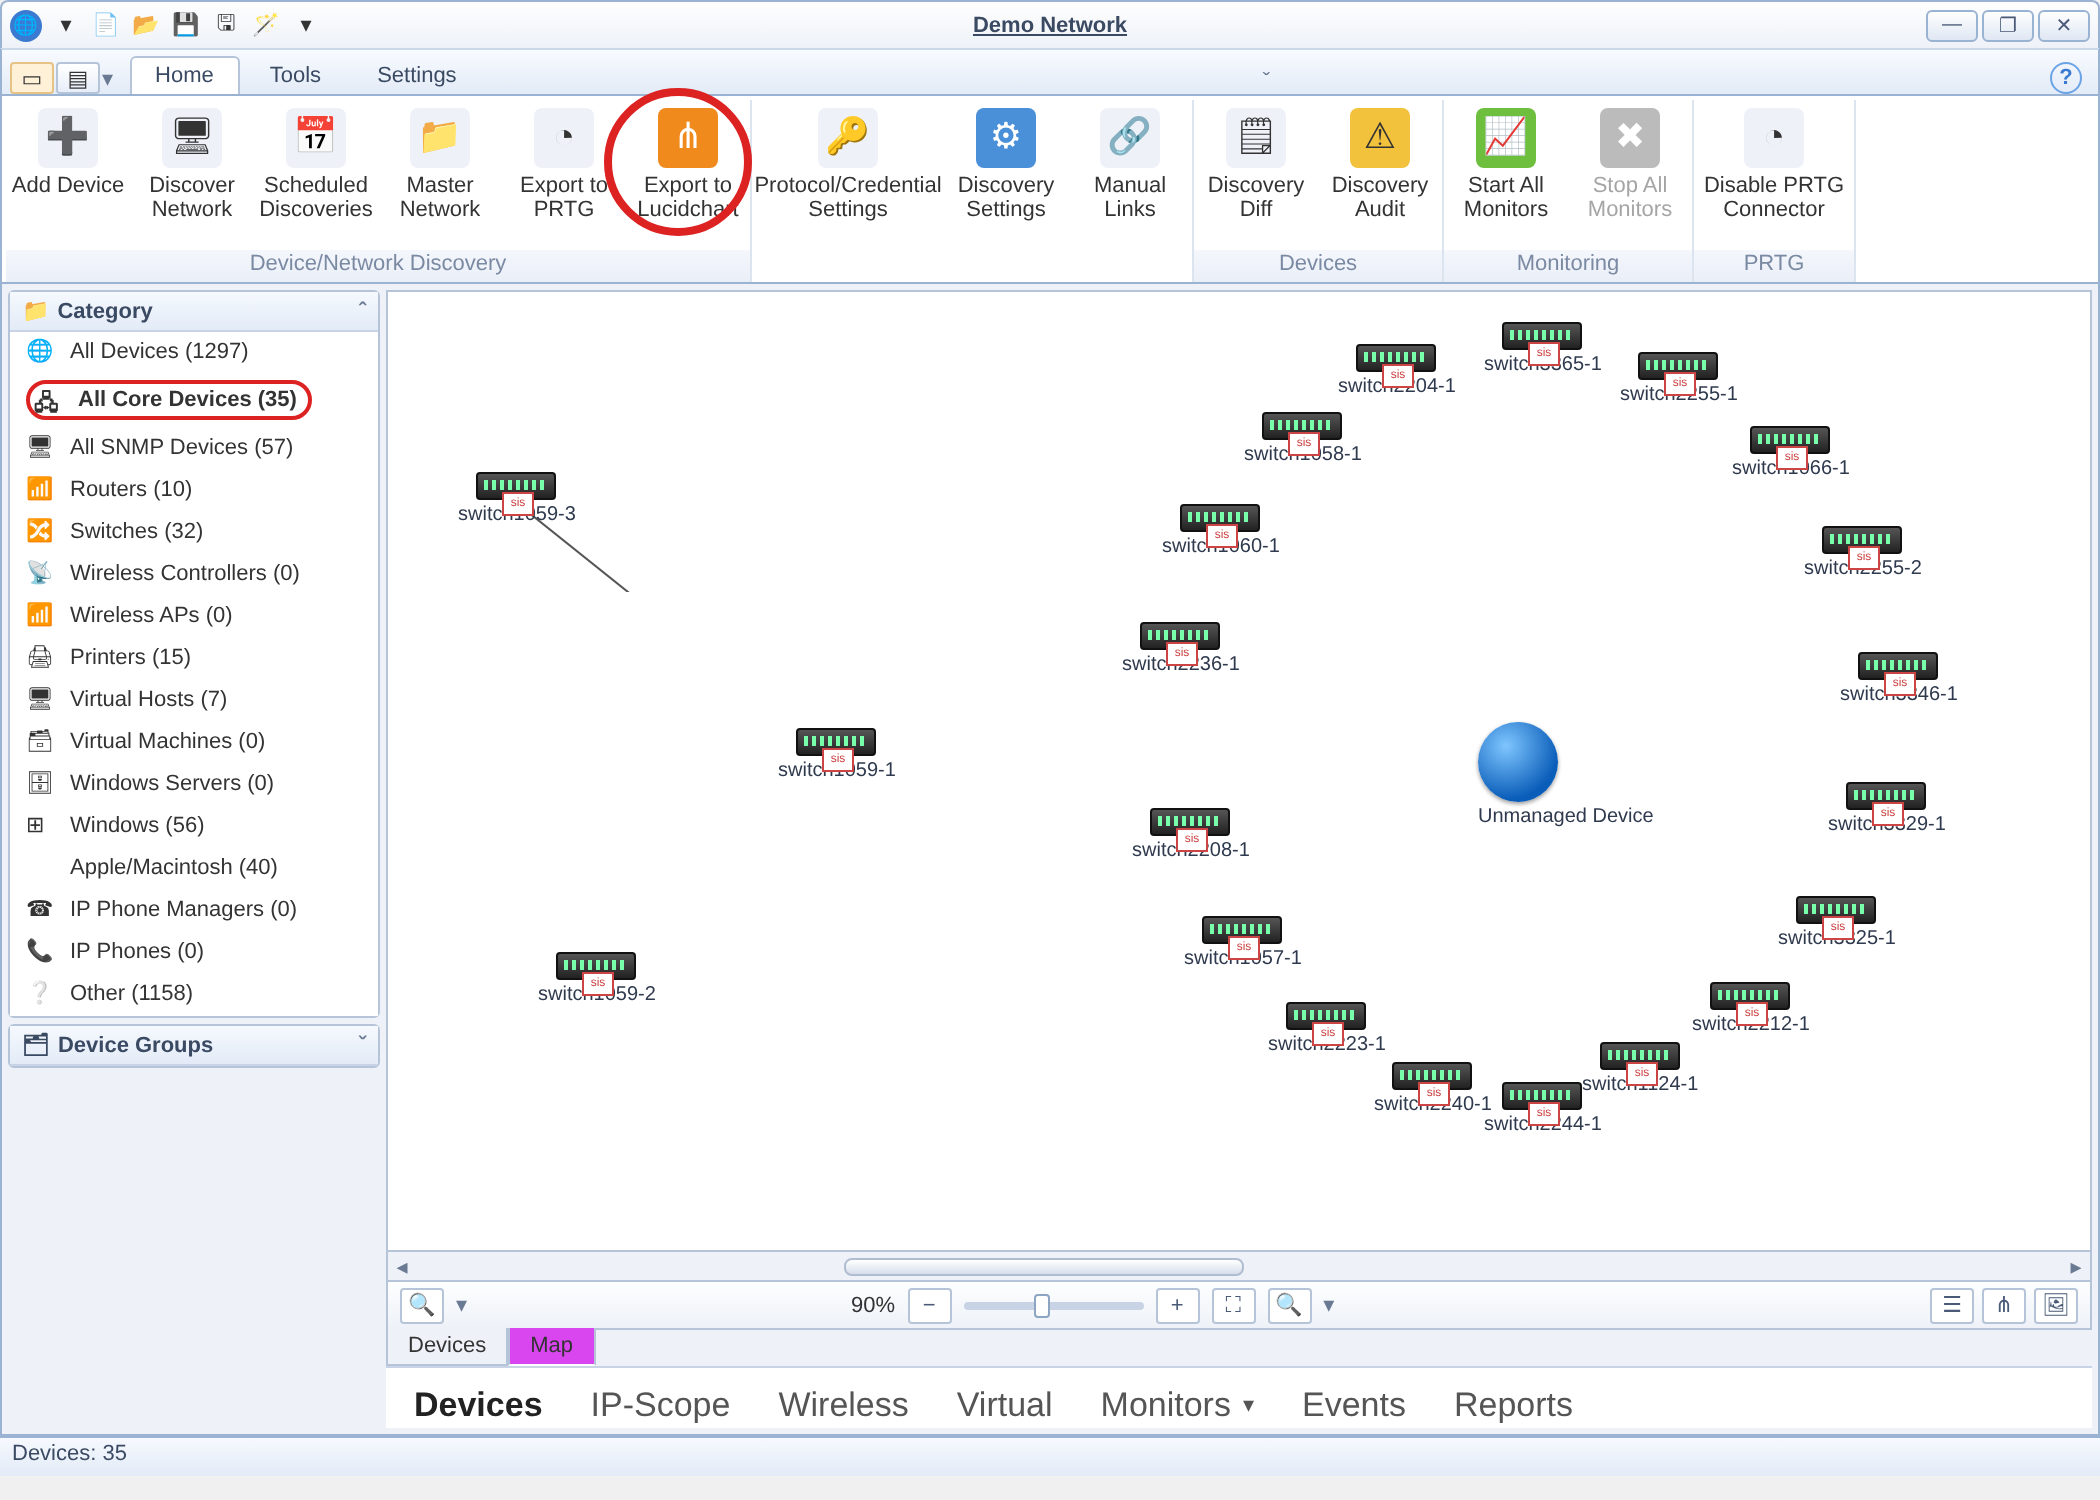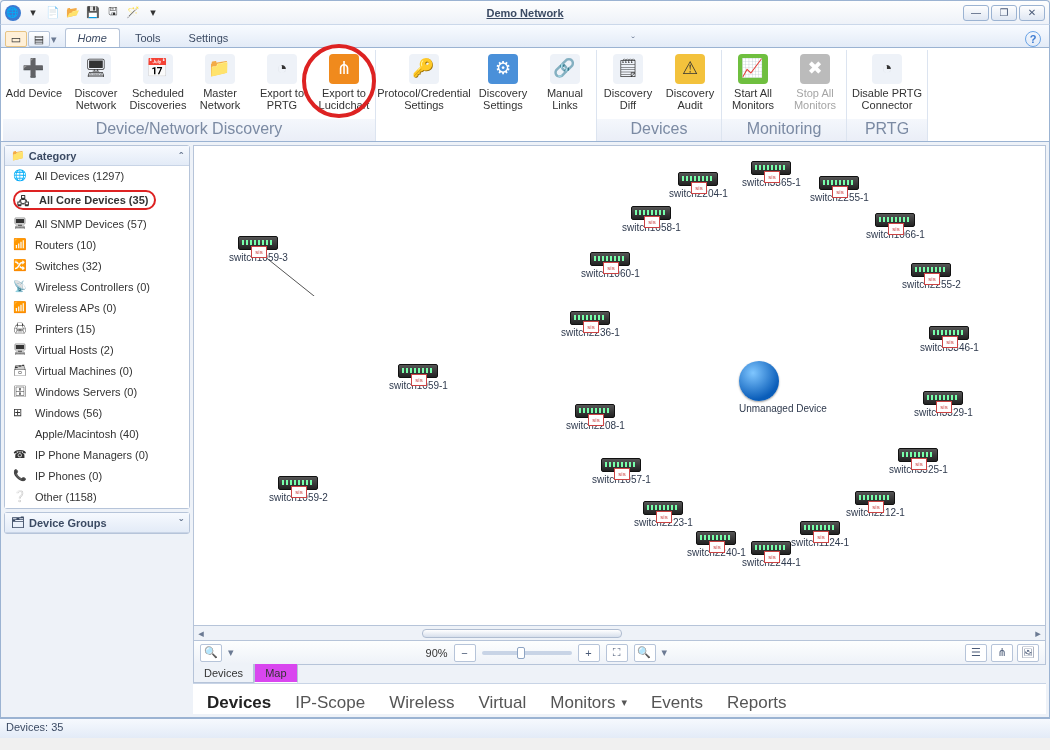--- a/index.html
+++ b/index.html
@@ -9,35 +9,35 @@
 .titlebar { height: 24px; background: linear-gradient(#fefefe,#eef2f8); border: 1px solid #9bb3d2; border-bottom: none; display:flex; align-items:center; padding:0 4px; position:relative; border-radius: 4px 4px 0 0;}
 .titlebar .qat { display:flex; gap:4px; align-items:center; }
 .titlebar .qat span { width:16px; height:16px; display:inline-flex; align-items:center; justify-content:center; }
 .titlebar .title { position:absolute; left:50%; transform:translateX(-50%); font-weight:600; color:#3b4a63;text-decoration:underline; }
 .winbtns { margin-left:auto; display:flex; gap:2px; }
 .winbtns div { width:26px; height:16px; border:1px solid #9bb3d2; border-radius:3px; background:linear-gradient(#fefefe,#dfe7f3); display:flex; align-items:center; justify-content:center; font-size:10px; color:#4a5a77; }
 
 
 .menubar { height:24px; background:linear-gradient(#f8fbff,#e3ebf7); border:1px solid #9bb3d2; border-top-color:#cbd8ea; display:flex; align-items:flex-end; padding-left:4px; gap:2px; }
 .menubar .menu { padding:3px 12px 3px; border:1px solid transparent; border-bottom:none; border-radius:3px 3px 0 0; color:#3b4a63; }
-.menubar .menu.active { background:#fff; border-color:#b6c4d9;font-style:italic; }
+.menubar .menu.active { background:#fff; border-color:#b6c4d9; }
 .menubar .viewbtns { display:flex; gap:1px; margin-right:6px; }
 .menubar .vb { width:22px; height:16px; border:1px solid #b6c4d9; background:linear-gradient(#fff,#e7eef9); border-radius:2px; display:flex; align-items:center; justify-content:center; }
 .menubar .vb.active{ background:#fff0d8; border-color:#e6c384;}
 .menubar .help { margin-left:auto; margin-right:8px; color:#3b7ad1; width:16px; height:16px; border-radius:50%; border:1px solid #6ba4e6; display:flex; align-items:center; justify-content:center; font-weight:bold;}
 .menubar .chevron { width:18px; text-align:center; color:#6b7a93;}
 
 
 .ribbon { height:94px; background:#fff; border:1px solid #9bb3d2; border-top:none; display:flex; padding:2px 2px 0; }
 .rgroup { border-right:1px solid #dce4f0; display:flex; flex-direction:column; }
 .rgroup .btns { display:flex; flex:1; }
 .rbtn { width:62px; display:flex; flex-direction:column; align-items:center; justify-content:flex-start; padding-top:4px; gap:3px; text-align:center; line-height:1.1; }
 .rbtn .ico { width:30px; height:30px; border-radius:4px; display:flex; align-items:center; justify-content:center; font-size:18px;}
 .rbtn.disabled { color:#a5a5a5; }
-.rgroup .glabel { text-align:center; color:#7b8aa3; font-size:16px; padding:1px 0 3px; background:linear-gradient(#f4f7fc,#eaeef7);}
+.rgroup .glabel { text-align:center; color:#7b8aa3; font-size:11px; padding:1px 0 3px; background:linear-gradient(#f4f7fc,#eaeef7);}
 
 
 .main { height:576px; border:1px solid #9bb3d2; border-top:none; background:#eef2f8; padding:3px; display:flex; gap:3px; }
 .sidebar { width:186px; display:flex; flex-direction:column; gap:3px; }
 .panel { background:linear-gradient(#fbfcfe,#eef3fb); border:1px solid #b6c4d9; border-radius:3px;}
 .panel-head { background:linear-gradient(#f6f9fe,#e3ebf7); border-bottom:1px solid #c8d4e6; padding:3px 6px; display:flex; align-items:center; gap:4px; font-weight:600; color:#3b4a63;}
 .panel-head .chev { margin-left:auto; color:#6b7a93;}
 .catlist { background:#fff; max-height:400px; overflow:auto; }
 .catitem { padding:3px 6px 3px 8px; display:flex; align-items:center; gap:6px; border-bottom:1px solid transparent;}
 .catitem .ci { width:16px; height:14px; display:inline-block; }
@@ -243,21 +243,21 @@
           <div class="catitem">
             <span class="ci">📶</span>
             <span>Wireless APs (0)</span>
           </div>
           <div class="catitem">
             <span class="ci">🖨</span>
             <span>Printers (15)</span>
           </div>
           <div class="catitem">
             <span class="ci">🖥</span>
-            <span>Virtual Hosts (2)</span>
+            <span>Virtual Hosts (7)</span>
           </div>
           <div class="catitem">
             <span class="ci">🗃</span>
             <span>Virtual Machines (0)</span>
           </div>
           <div class="catitem">
             <span class="ci">🗄</span>
             <span>Windows Servers (0)</span>
           </div>
           <div class="catitem">

